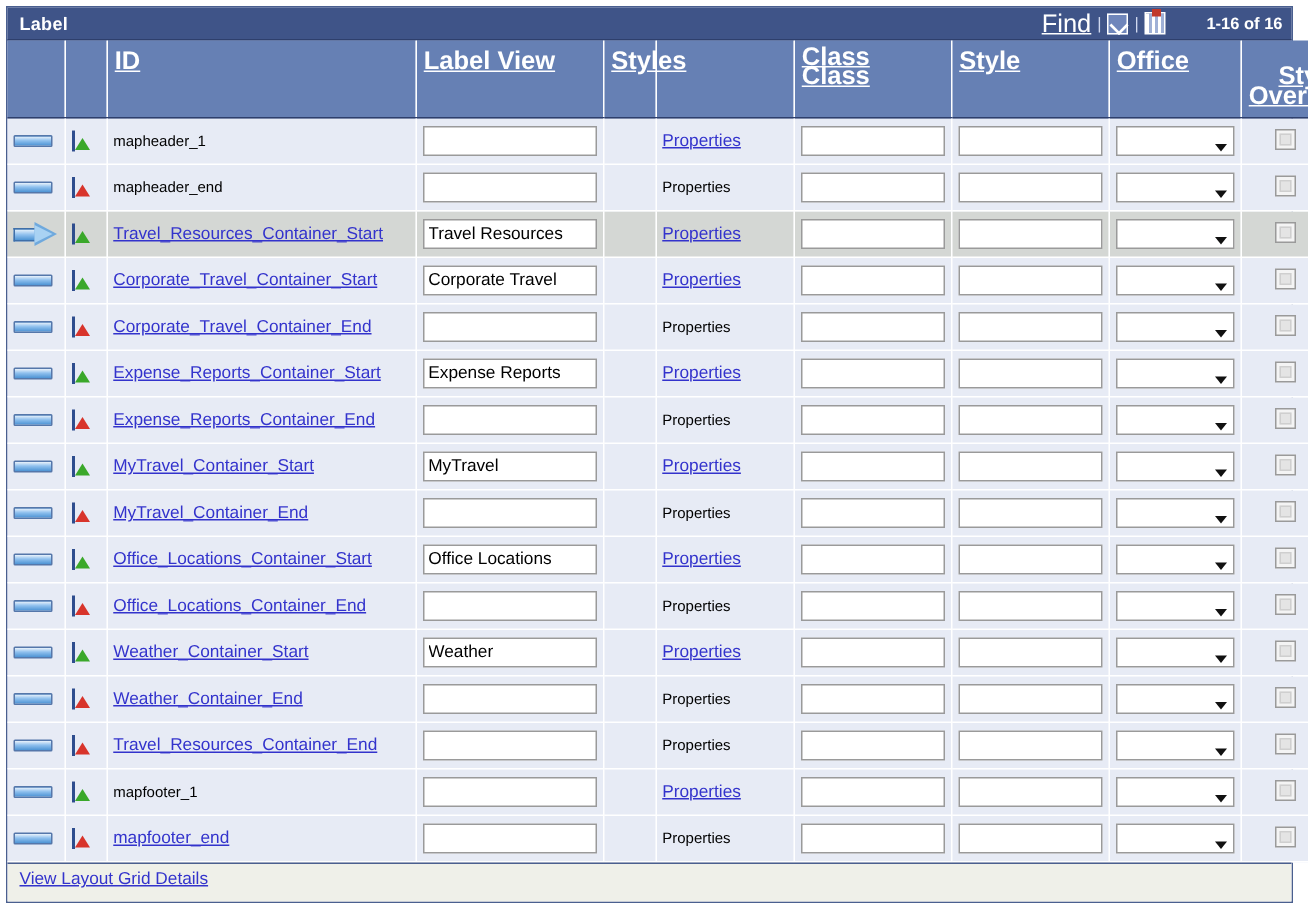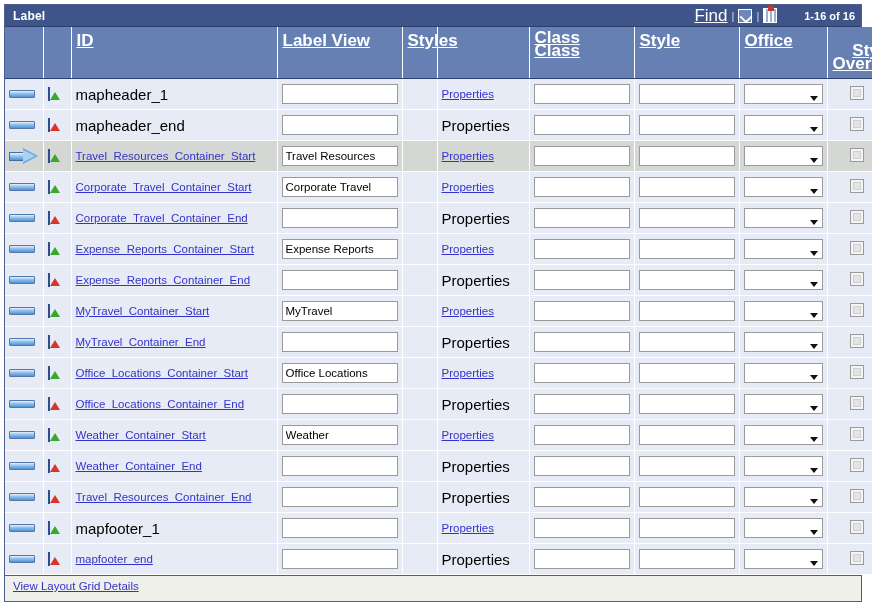--- a/index.html
+++ b/index.html
@@ -258,21 +258,21 @@
   .tri.green { border-bottom: 8px solid #3aa82a; }
   .tri.red   { border-bottom: 8px solid #d8342b; }
 
   
   a.ps-link {
     color: #3333cc;
     text-decoration: underline;
     font-size: 11.5px;
     cursor: pointer;
   }
-  .plain-text { color: #000000; font-size: 15px; }
+  .plain-text { color: #000000; font-size: 10px; }
   .id-cell { white-space: nowrap; overflow: hidden; }
 
   
   input.ps-text {
     font-family: "Liberation Sans", sans-serif;
     font-size: 11.5px;
     color: #000000;
     height: 20px;
     width: 100%;
     border: 1px solid #9a9a9a;

